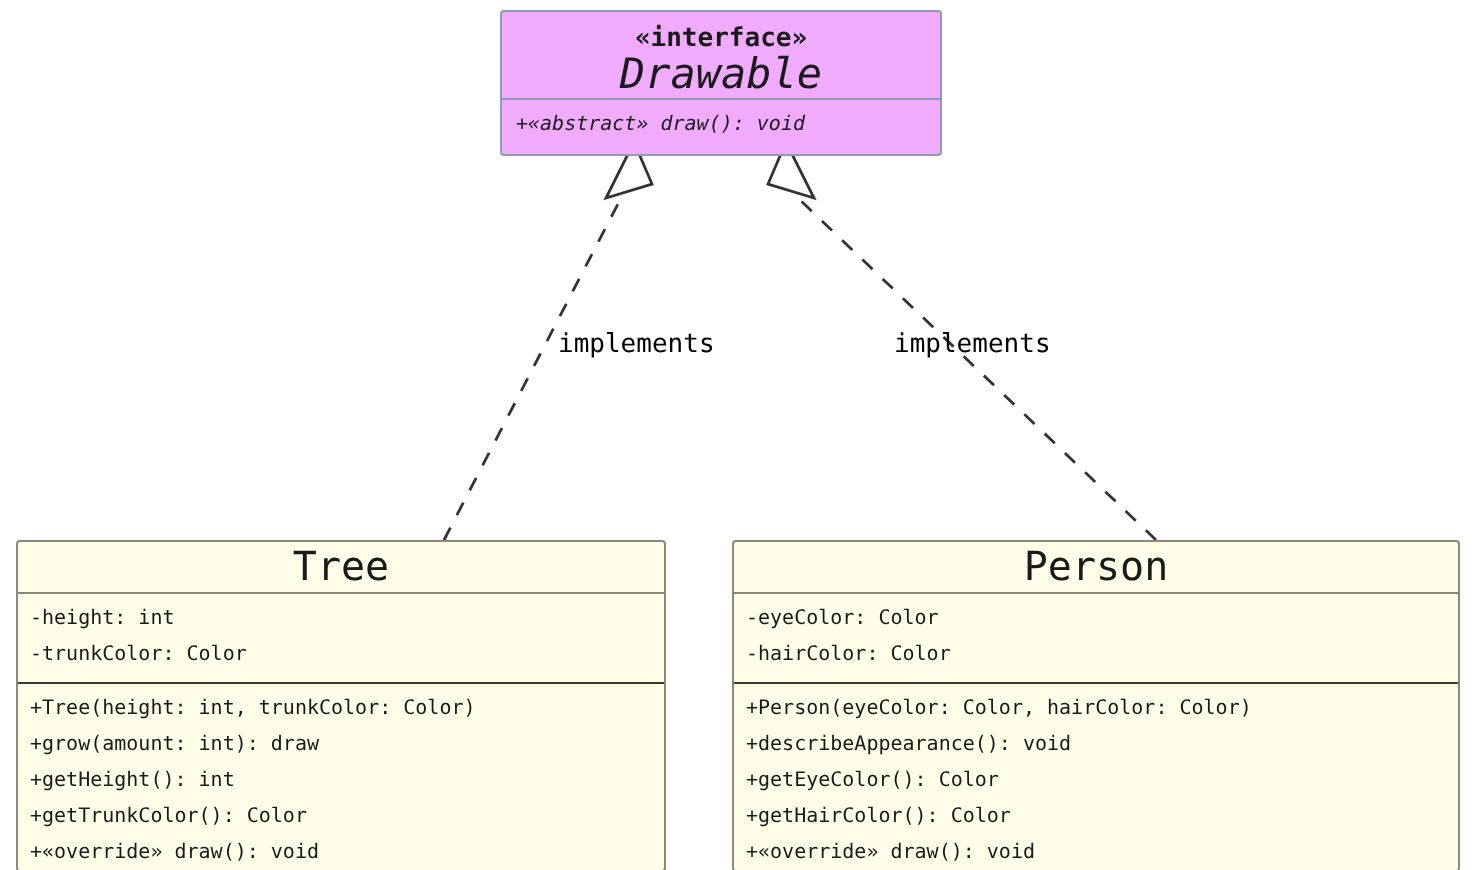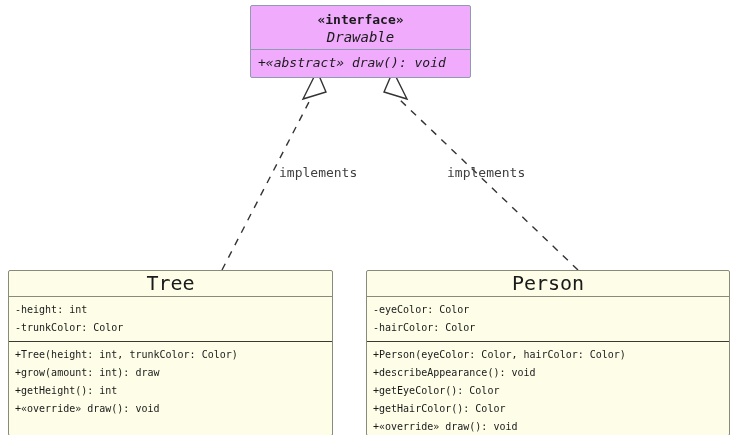--- a/index.html
+++ b/index.html
@@ -60,21 +60,21 @@
     padding: 4px 6px 5px 6px;
   }
 
   .stereotype-line {
     font-weight: bold;
     font-size: 13px;
     letter-spacing: 0px;
   }
   .type-name-italic {
     font-style: italic;
-    font-size: 14px;
+    font-size: 21px;
     display: block;
     margin-top: 1px;
   }
   .type-name-plain {
     font-size: 20px;
     display: block;
   }
 
   .box-section {
     box-sizing: border-box;
@@ -82,21 +82,21 @@
     font-size: 10px;
     line-height: 18px;
     border-bottom: 1px solid #3a3a32;
   }
   .box-section.last-section {
     border-bottom: none;
   }
   .interface-box .box-section {
     border-bottom: none;
     font-style: italic;
-    font-size: 13px;
+    font-size: 10px;
     padding: 4px 7px 5px 7px;
   }
 
   .member-line {
     white-space: pre;
   }
 
   
   #interface-drawable {
     left: 250px;
@@ -123,21 +123,21 @@
     height: 166px;
   }
   #class-person .box-header { height: 26px; line-height: 17px; }
   #class-person .attributes-section { height: 45px; }
 
   
   .rel-label {
     position: absolute;
     font-size: 13px;
     line-height: 15px;
-    color: #404040;
+    color: #000000;
     white-space: nowrap;
   }
   #label-implements-tree {
     left: 279px;
     top: 165px;
   }
   #label-implements-person {
     left: 447px;
     top: 165px;
   }
@@ -171,20 +171,21 @@
       <span class="type-name-plain">Tree</span>
     </div>
     <div class="box-section attributes-section">
       <div class="member-line">-height: int</div>
       <div class="member-line">-trunkColor: Color</div>
     </div>
     <div class="box-section last-section">
       <div class="member-line">+Tree(height: int, trunkColor: Color)</div>
       <div class="member-line">+grow(amount: int): draw</div>
       <div class="member-line">+getHeight(): int</div>
+      <div class="member-line">+getTrunkColor(): Color</div>
       <div class="member-line">+«override» draw(): void</div>
     </div>
   </div>
 
   <div class="uml-box" id="class-person">
     <div class="box-header">
       <span class="type-name-plain">Person</span>
     </div>
     <div class="box-section attributes-section">
       <div class="member-line">-eyeColor: Color</div>

